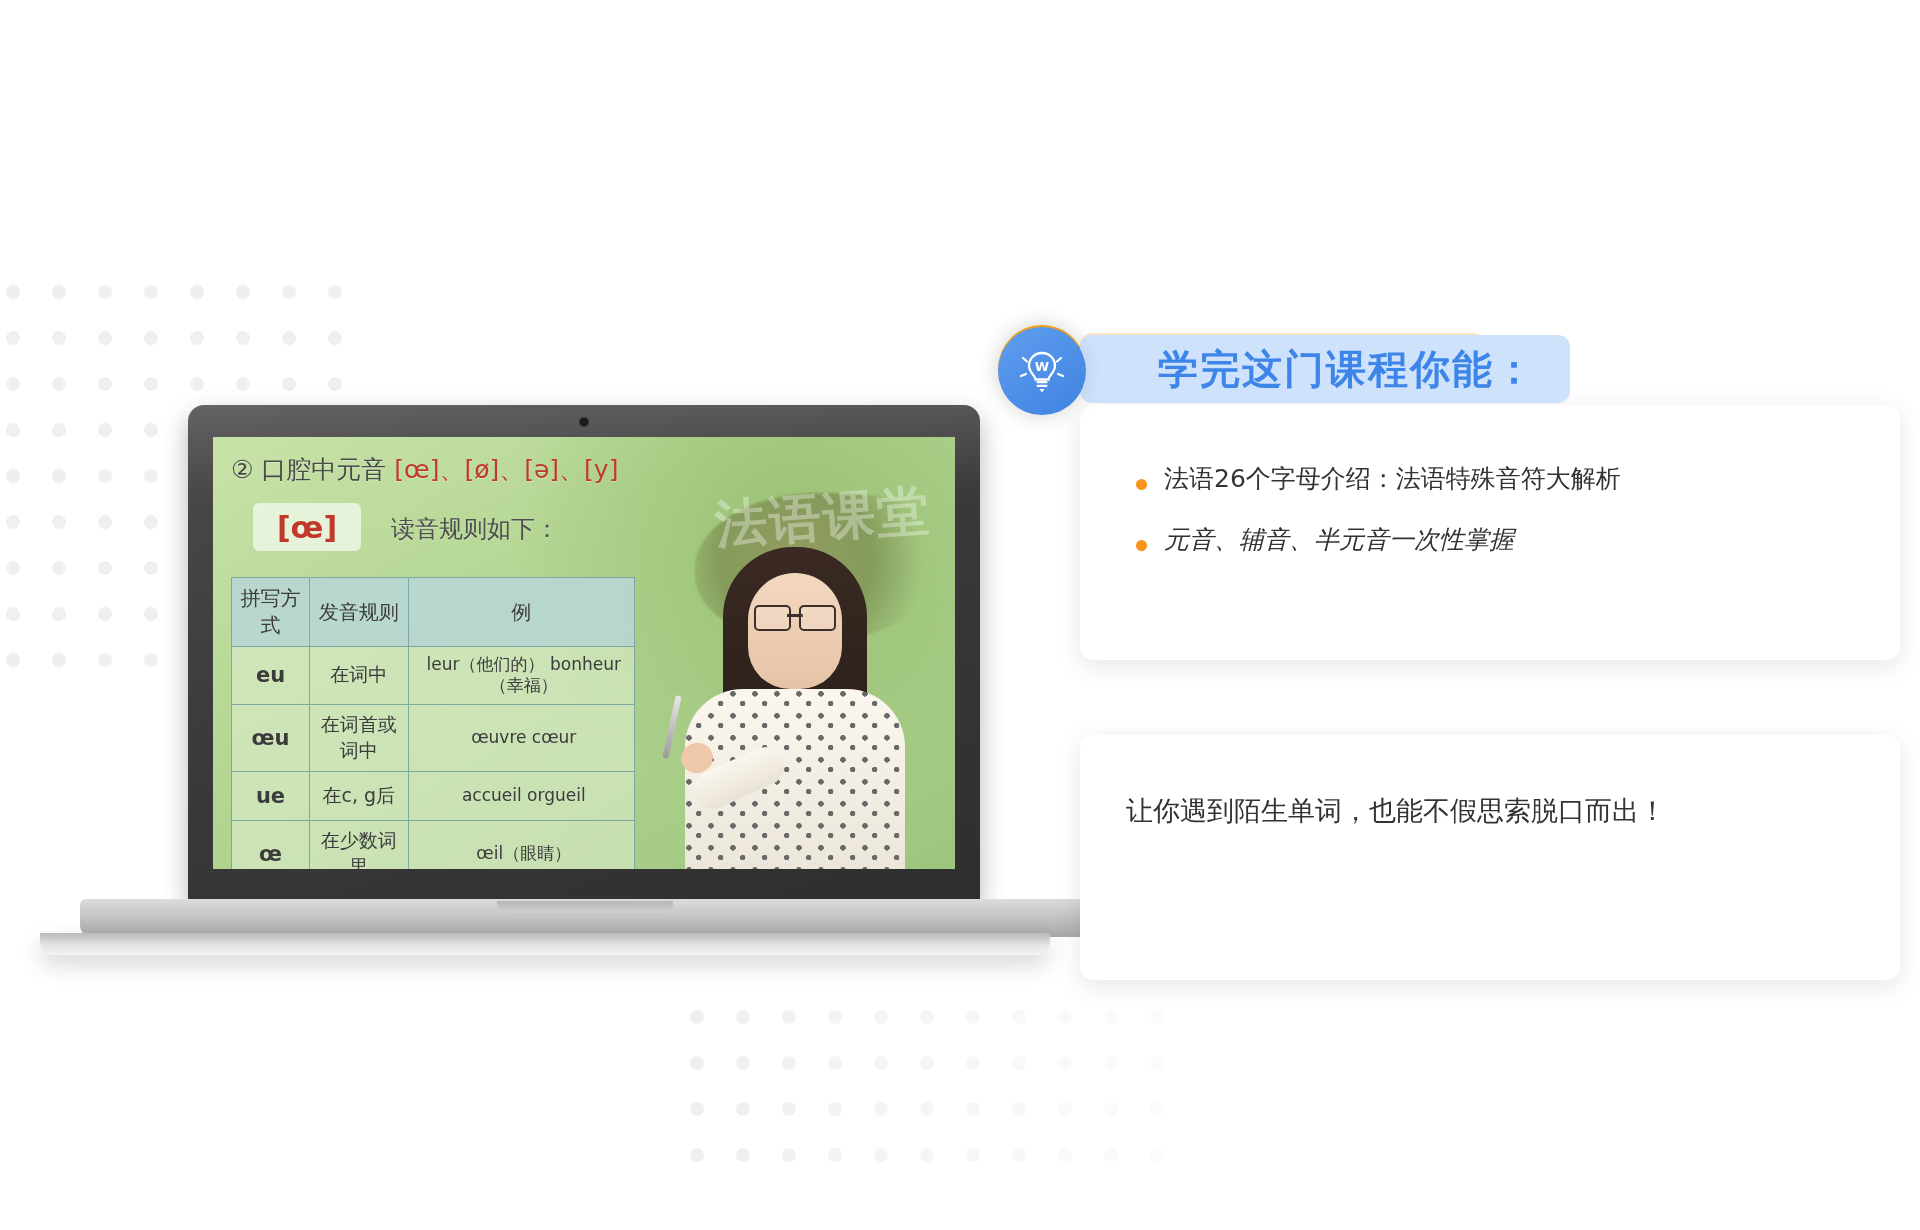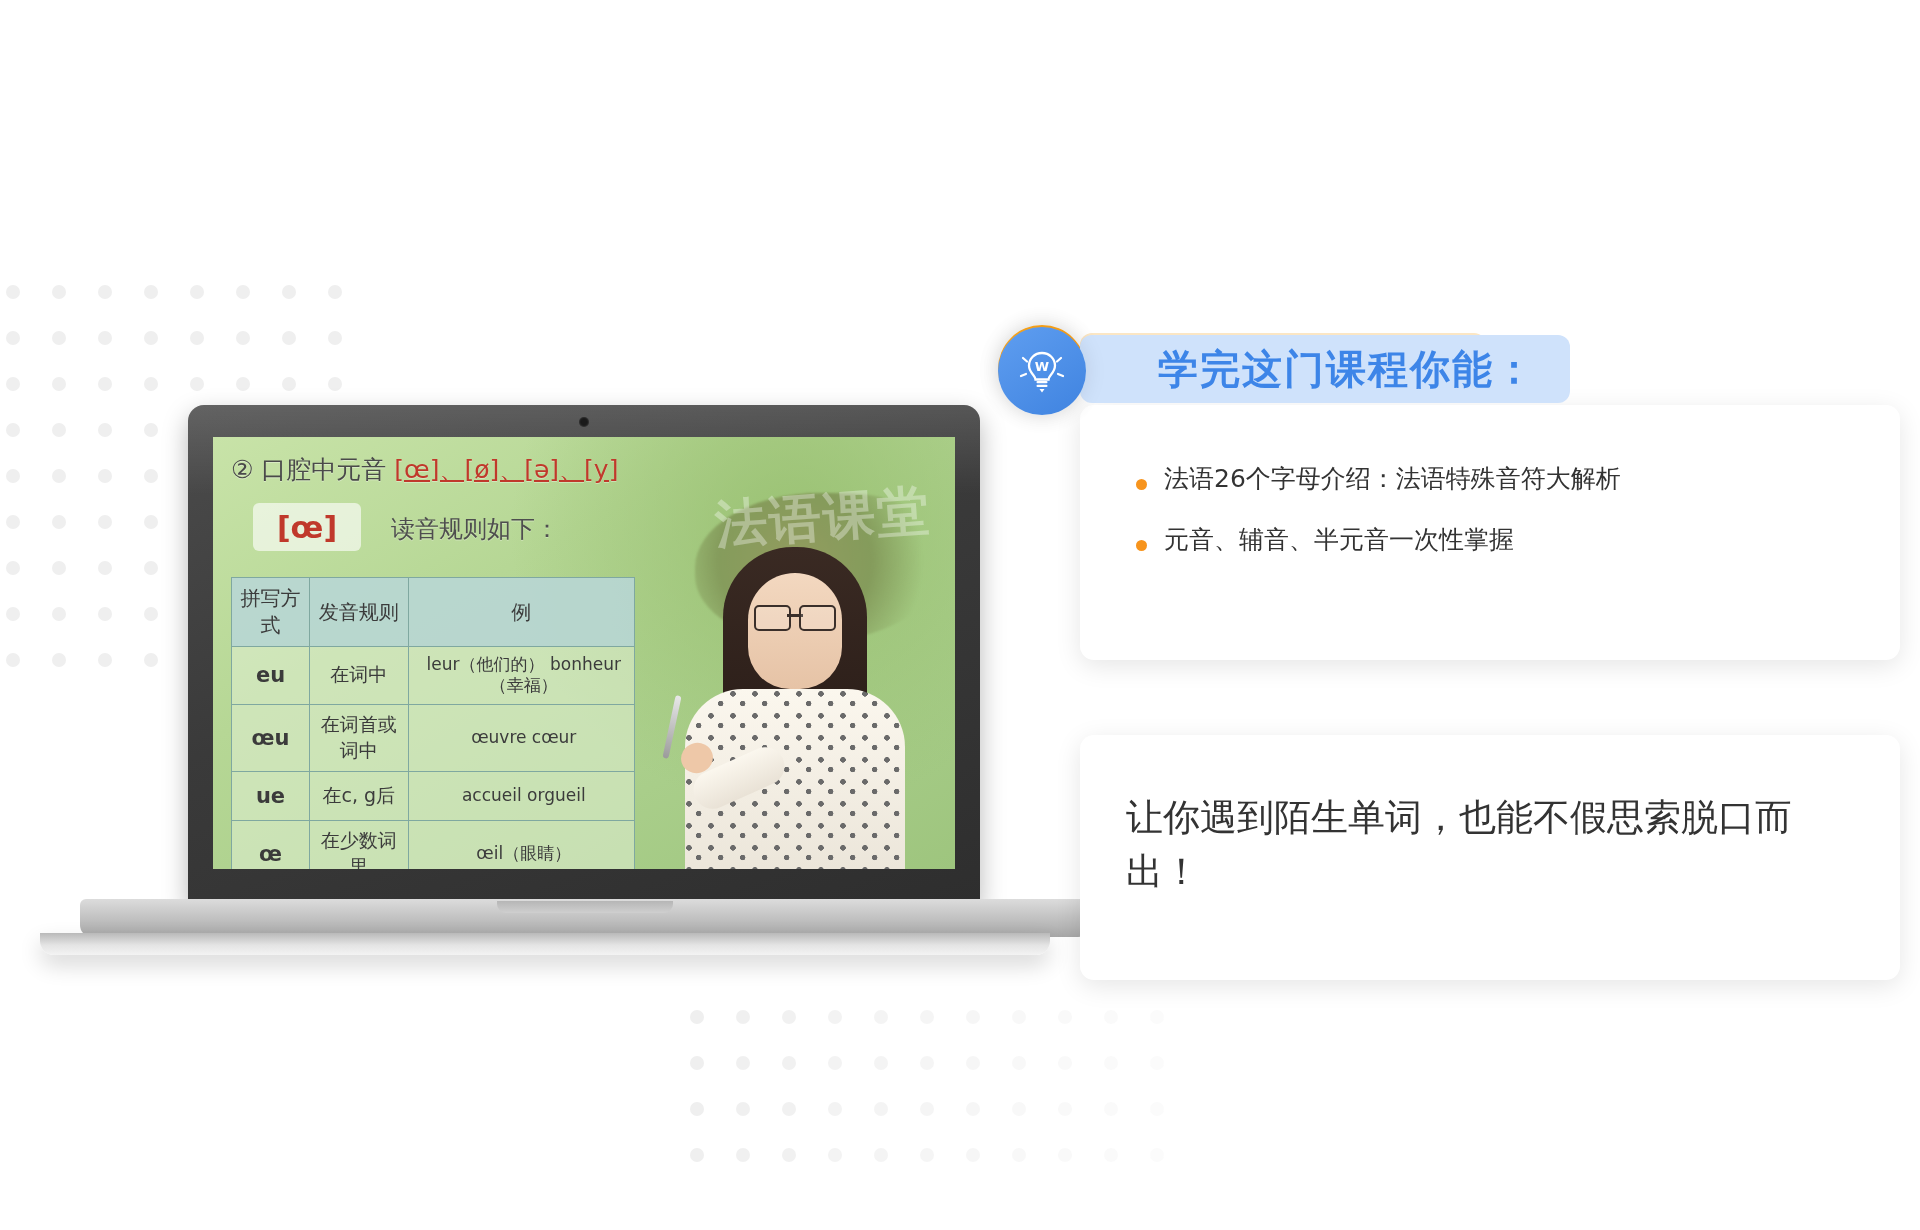--- a/index.html
+++ b/index.html
@@ -84,21 +84,21 @@
     position:absolute;right:10px;top:56px;width:250px;height:150px;
     border-radius:50% 40% 55% 45%;
     background:radial-gradient(circle at 40% 45%, #8d7f4f 0%, #6f7a43 45%, rgba(140,160,90,0) 75%);
     opacity:.55;filter:blur(1px);
   }
   .slide-title{
     position:absolute;left:18px;top:16px;
     font-size:25px;color:#4a4a4a;white-space:nowrap;
     text-shadow:0 1px 0 rgba(255,255,255,.35);
   }
-  .slide-title .ipa{color:#c0392b;text-decoration:underline;}
+  .slide-title .ipa{color:#c0392b;}
   .ipa-chip{
     position:absolute;left:40px;top:66px;width:108px;height:48px;
     background:rgba(255,255,255,.62);border-radius:6px;
     display:flex;align-items:center;justify-content:center;
     font-size:30px;color:#c0392b;font-weight:bold;
   }
   .rule-note{
     position:absolute;left:178px;top:76px;font-size:24px;color:#4e4e4e;
     white-space:nowrap;text-shadow:0 1px 0 rgba(255,255,255,.3);
   }
@@ -203,28 +203,28 @@
   .badge.orange{background:linear-gradient(145deg,#ffab1f,#f79008);}
   .badge.blue{background:linear-gradient(145deg,#5f9ef0,#3f83e0);}
 
   ul.bullets{
     list-style:none;margin:0;padding:58px 40px 54px 50px;
   }
   ul.bullets li{
     position:relative;padding-left:34px;margin-bottom:30px;
     font-size:25px;color:#333333;line-height:1.25;white-space:nowrap;
   }
-  ul.bullets li:last-child{margin-bottom:16px;}
+  ul.bullets li:last-child{margin-bottom:16px;font-style:italic;}
   ul.bullets li:before{
     content:"";position:absolute;left:6px;top:16px;
     width:11px;height:11px;border-radius:50%;background:#f7941d;
   }
   .body-text{
     padding:56px 56px 60px 46px;
-    font-size:37px;color:#333333;line-height:1.45;
+    font-size:27px;color:#333333;line-height:1.45;
   }
 
   
   #card-includes{position:absolute;left:100px;top:30px;width:820px;min-height:255px;}
   #banner-includes{left:100px;top:-42px;}
   #badge-includes{left:18px;top:-50px;}
 
   #card-outcome{position:absolute;left:100px;top:360px;width:820px;min-height:245px;}
   #banner-outcome{left:100px;top:-40px;}
   #badge-outcome{left:18px;top:-48px;}

